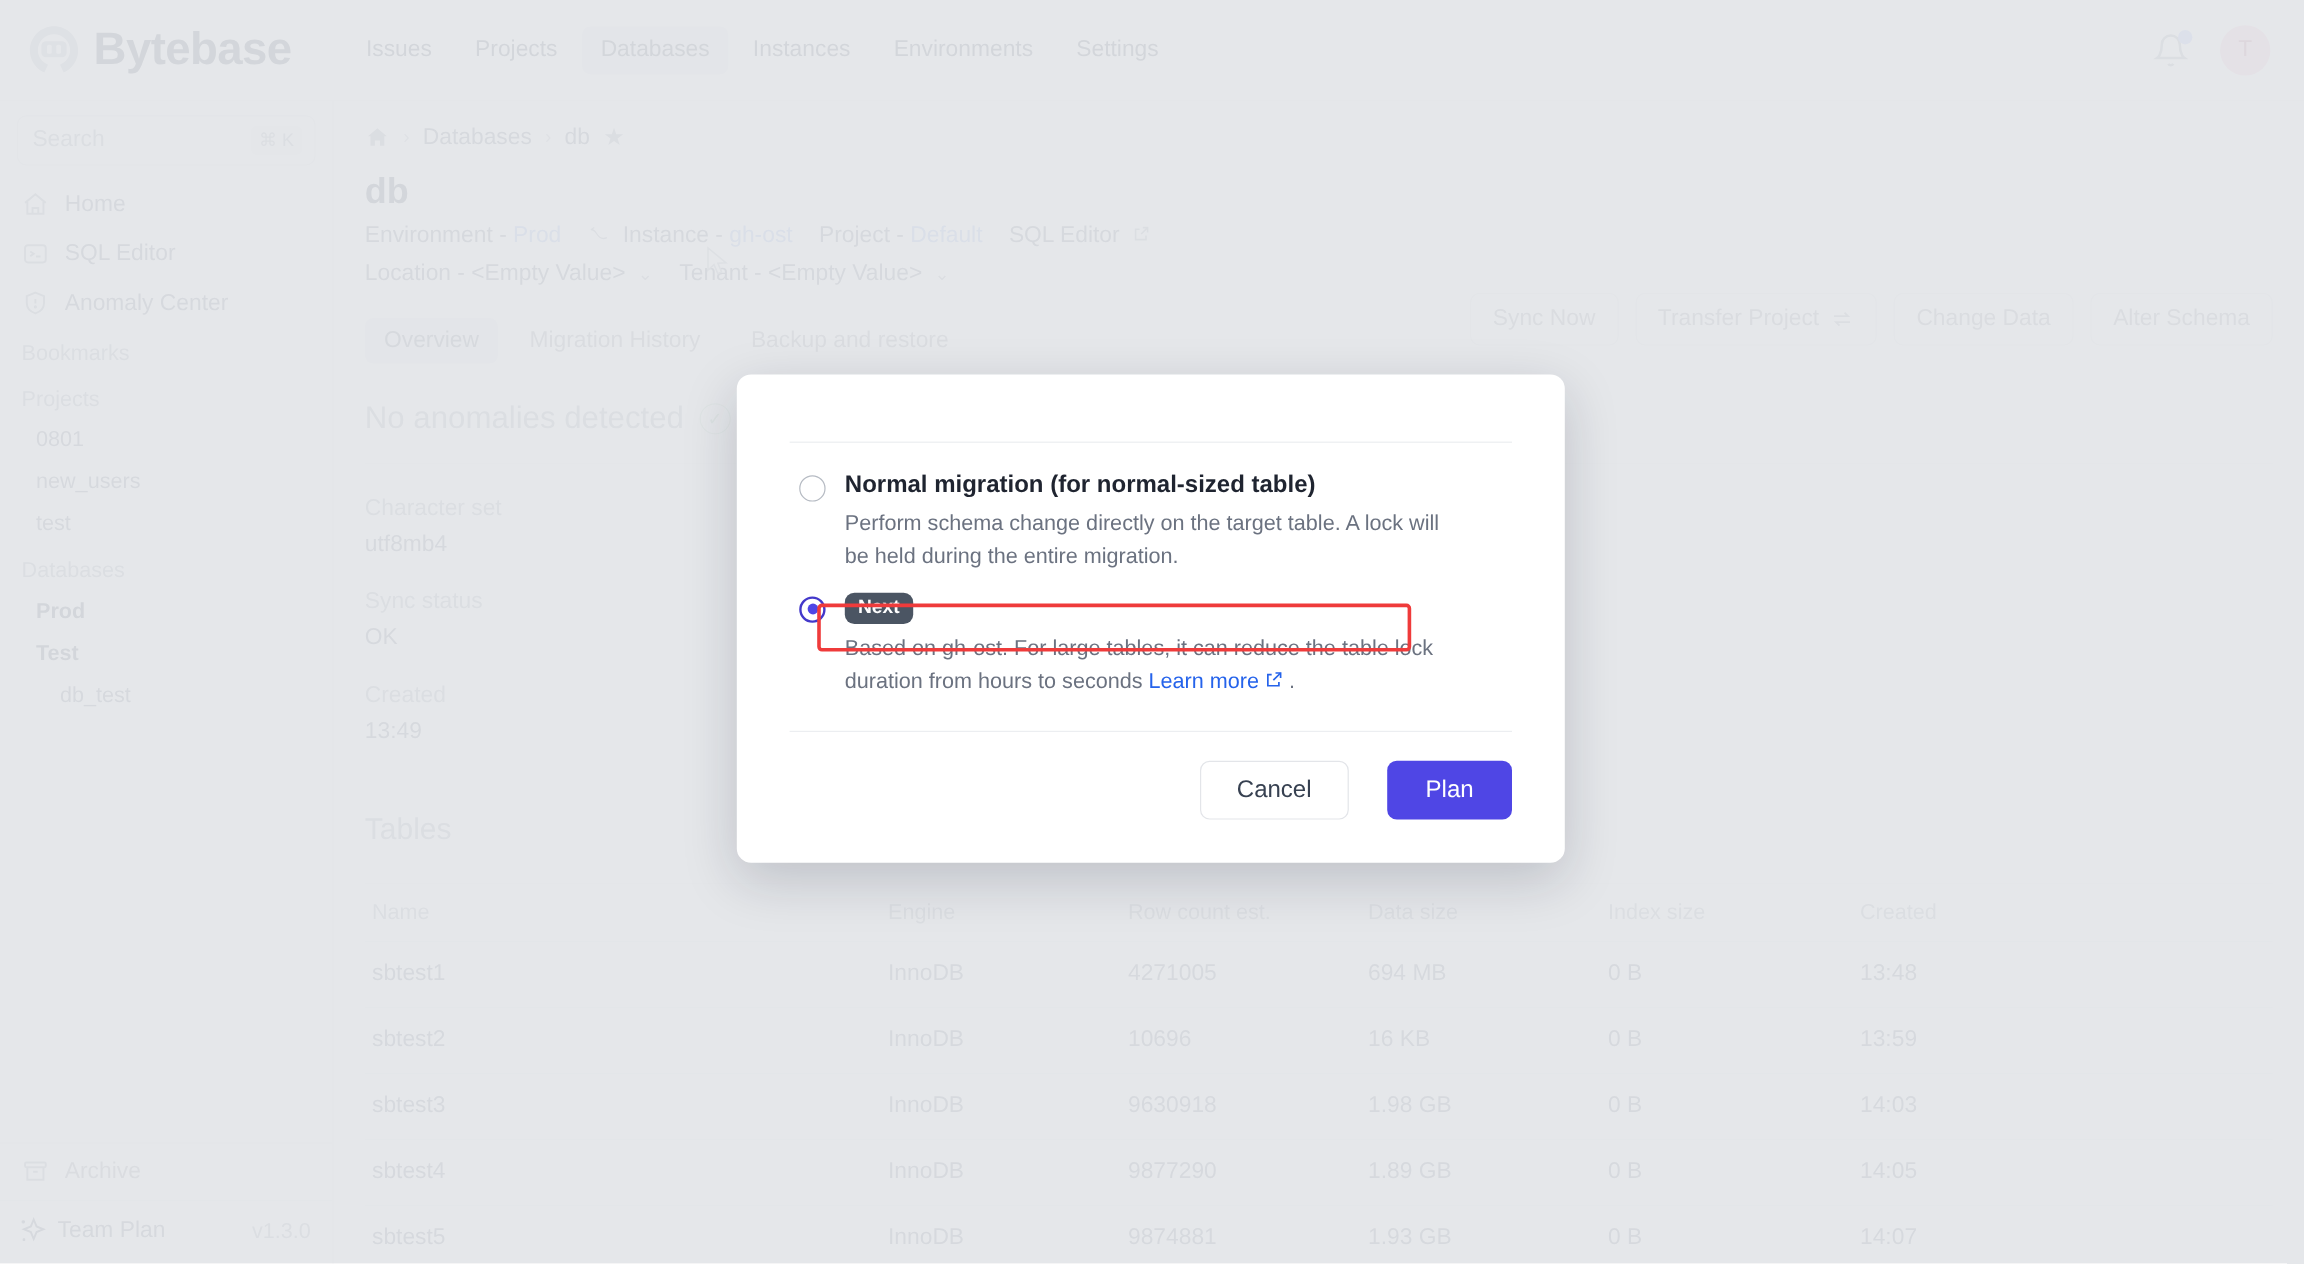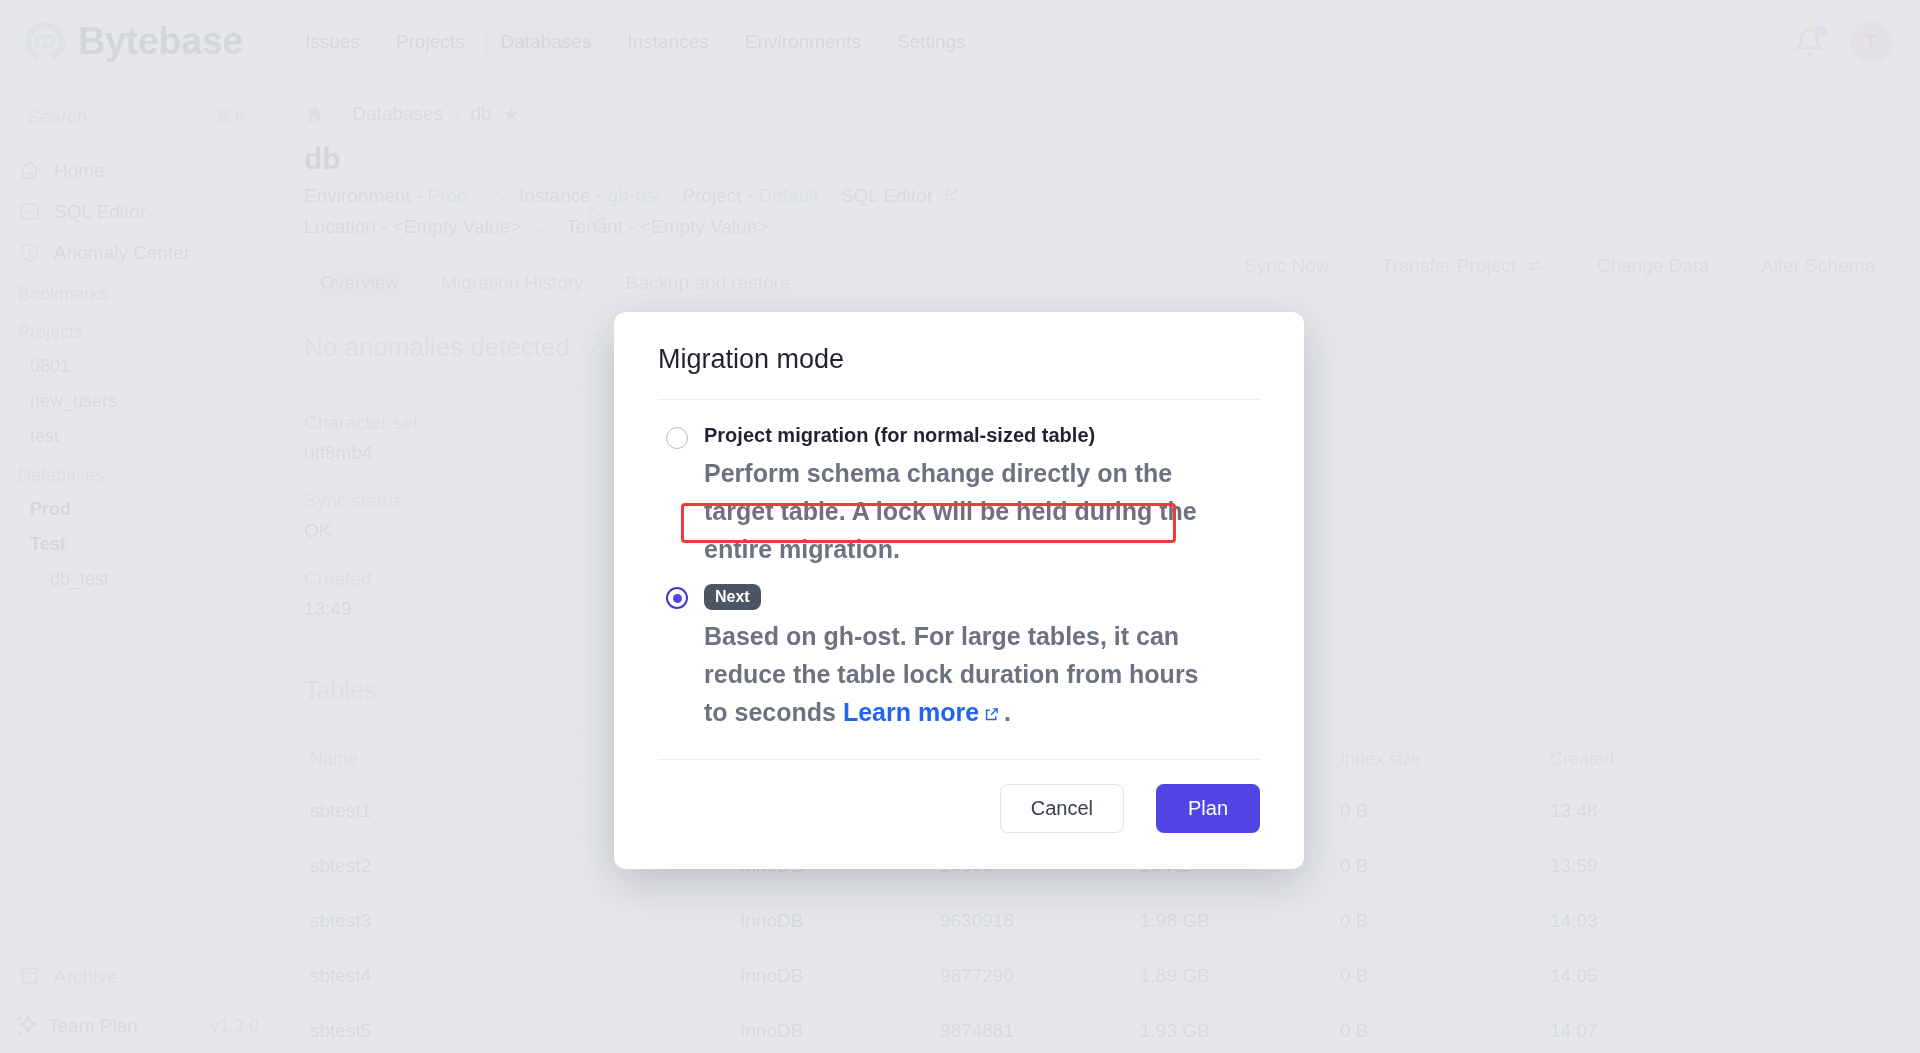--- a/index.html
+++ b/index.html
@@ -193,22 +193,22 @@
   }
   .opt-label {
     font-size: 20px; font-weight: 700; color: #1f2430;
     display: flex; align-items: center; gap: 13px;
   }
   .beta {
     font-size: 16px; font-weight: 700; color: #ffffff;
     background: #4b5563; border-radius: 8px; padding: 4px 11px;
   }
   .opt-desc {
-    font-size: 25px; color: #6b7280; line-height: 1.52;
-    margin-top: 7px; max-width: 512px; font-weight: bold;
+    font-size: 18px; color: #6b7280; line-height: 1.52;
+    margin-top: 7px; max-width: 512px;
   }
   .learn-link { color: #2563eb; }
   .highlight-box {
     position: absolute; z-index: 101;
     left: 681px; top: 503px; width: 495px; height: 40px;
     border: 3px solid #ef3b3b; border-radius: 4px;
     pointer-events: none;
   }
   .modal-foot-hr { height: 1px; background: #eceef1; margin-top: 28px; }
   .modal-actions { display: flex; justify-content: flex-end; gap: 32px; margin-top: 24px; }
@@ -475,27 +475,26 @@
     </div>
   </div>
 
   <div id="dimmer"></div>
 
   <svg class="cursor-arrow" width="22" height="26" viewBox="0 0 22 26">
     <path d="M2 1.5 2 20 7 15.5 10.2 23 13.3 21.6 10.2 14.3 17 14z" fill="#ffffff" stroke="#b0b5bd" stroke-width="1.3"></path>
   </svg>
 
   <div class="modal">
-    <div class="modal-title">Migration mode</div>
     <div class="modal-hr"></div>
 
     <div class="opt-block opt-1">
       <span class="radio"></span>
       <div class="opt-label">
-        <span>Project migration (for normal-sized table)</span>
+        <span>Normal migration (for normal-sized table)</span>
       </div>
       <div class="opt-desc">Perform schema change directly on the target table. A lock will be held during the entire migration.</div>
     </div>
 
     <div class="opt-block opt-2">
       <span class="radio checked"></span>
       <div class="opt-label">
         <span class="beta">Next</span>
       </div>
       <div class="opt-desc">

